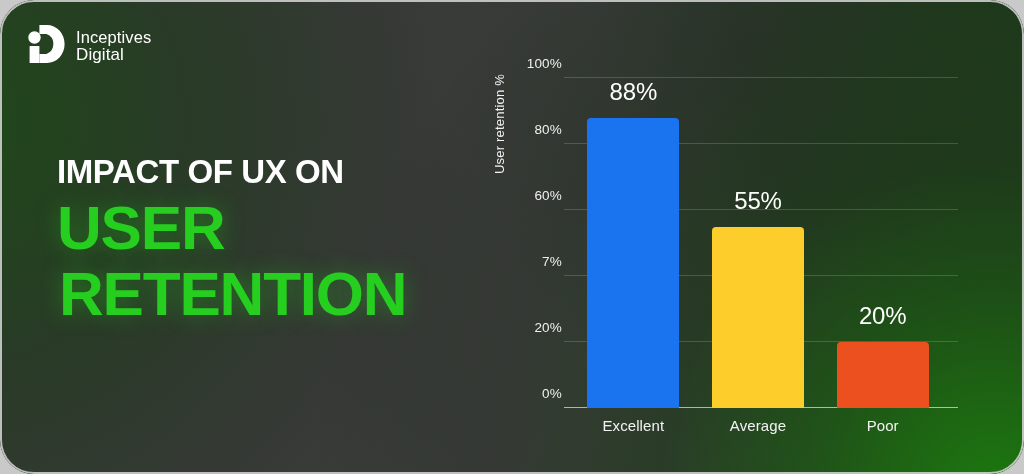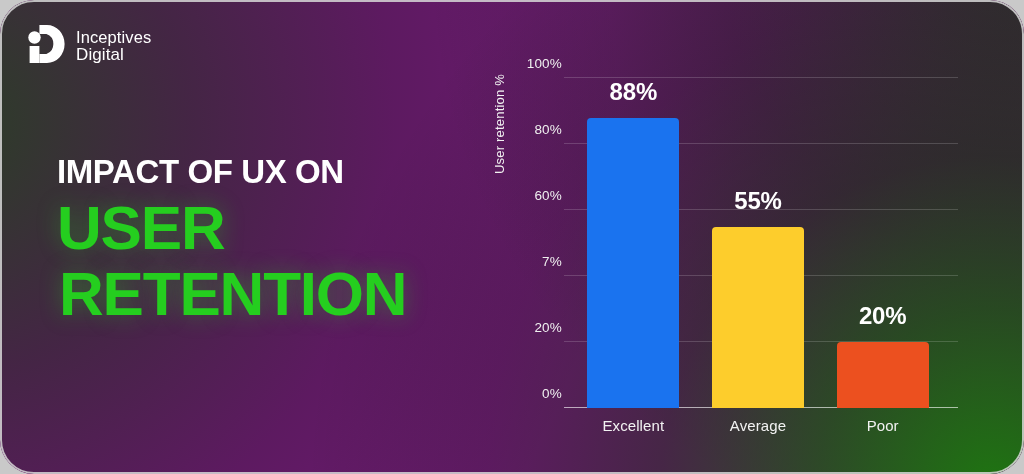--- a/index.html
+++ b/index.html
@@ -15,21 +15,21 @@
   }
 
   
   #infographic-card {
     position: relative;
     width: 1024px;
     height: 474px;
     box-sizing: border-box;
     border-radius: 34px;
     overflow: hidden;
-    background: #701a75;
+    background: #404040;
   }
   .bg-layer {
     position: absolute;
     inset: 0;
     border-radius: 34px;
   }
   
   .glow-br {
     background: radial-gradient(circle at 97% 103%,
                 rgba(26,122,12,0.95) 0%,
@@ -183,21 +183,21 @@
     flex-direction: column;
     justify-content: flex-end;
     align-items: center;
   }
   .bar-value {
     position: absolute;
     left: 50%;
     transform: translateX(-50%);
     color: #ffffff;
     font-size: 24px;
-    font-weight: bold;
+    font-weight: normal;
     letter-spacing: -0.2px;
     white-space: nowrap;
   }
   .bar-rect {
     width: 92px;
     border-radius: 4px 4px 0 0;
   }
   .x-label {
     position: absolute;
     top: 100%;

